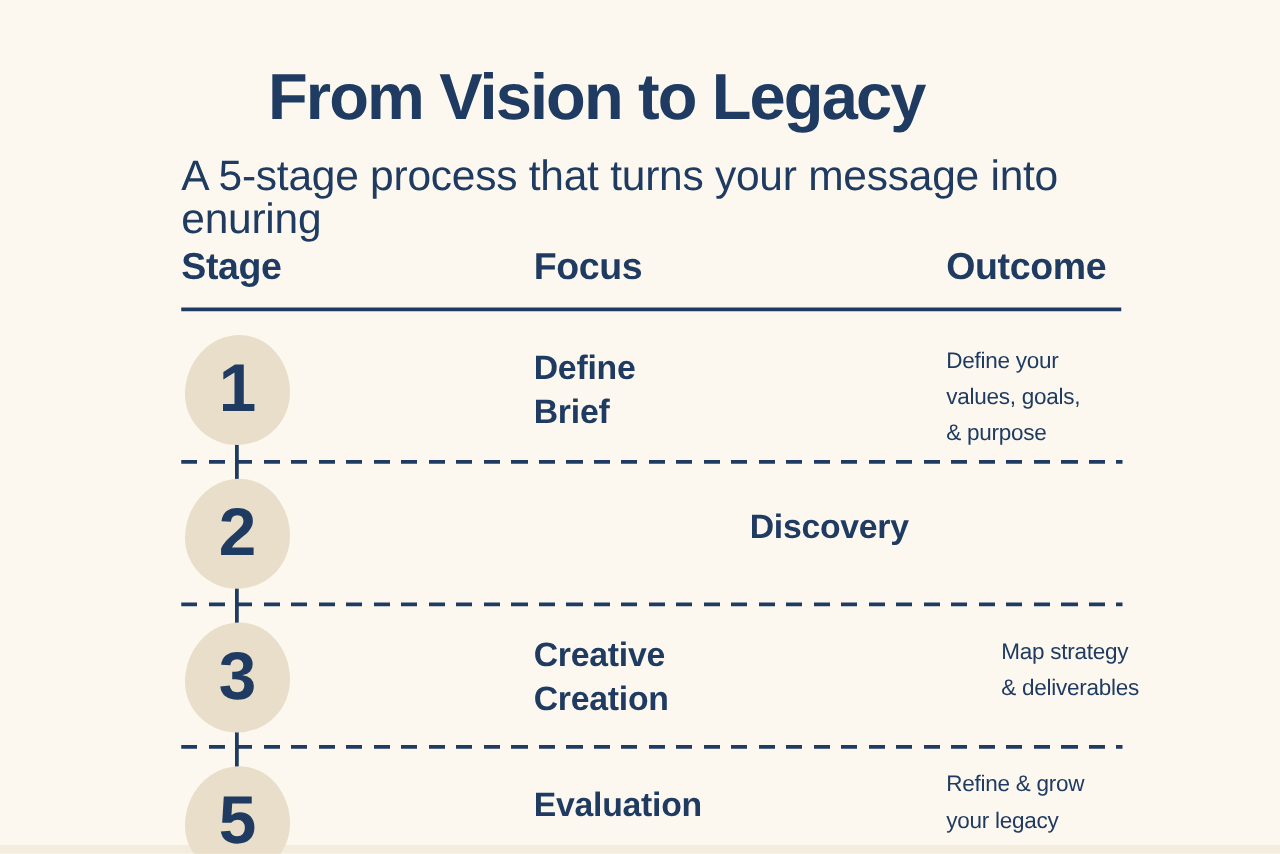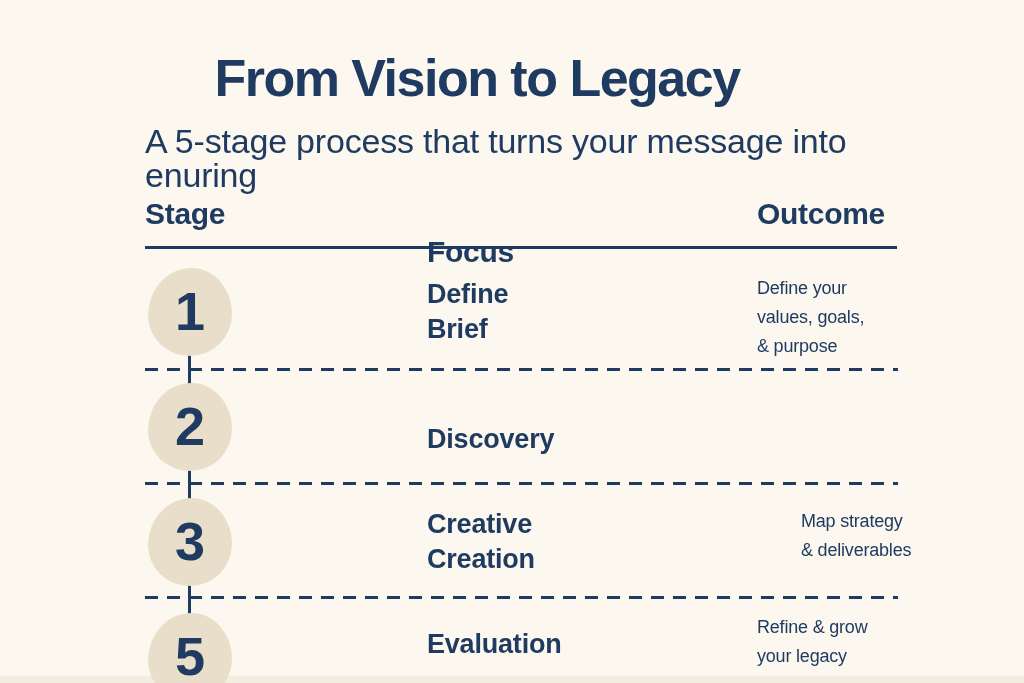--- a/index.html
+++ b/index.html
@@ -29,21 +29,21 @@
     font-size:34px;font-weight:400;letter-spacing:-0.2px;
     color:var(--ink);line-height:34px;
   }
 
   .col-header{
     position:absolute;top:196px;
     font-size:30px;font-weight:700;letter-spacing:-0.3px;
     color:var(--ink);line-height:36px;
   }
   .hdr-stage{left:145px;}
-  .hdr-focus{left:427px;margin-top:38px;}
+  .hdr-focus{left:427px;}
   .hdr-outcome{left:757px;}
 
   .header-rule{
     position:absolute;left:145px;top:246px;width:752px;height:3px;
     background:var(--ink);
   }
 
   .separator{
     position:absolute;left:145px;width:753px;height:3px;
     background:repeating-linear-gradient(90deg,
@@ -79,21 +79,21 @@
     line-height:1;transform:translateY(-1px);
   }
 
   .focus-cell{
     position:absolute;left:427px;width:300px;
     font-size:27px;font-weight:700;letter-spacing:-0.2px;
     line-height:35px;color:var(--ink);
     white-space:pre-line;z-index:2;
   }
   .focus-1{top:277px;}
-  .focus-2{top:422px;}
+  .focus-2{top:404px;text-align:right;}
   .focus-3{top:507px;}
   .focus-4{top:627px;}
 
   .outcome-cell{
     position:absolute;left:757px;width:170px;
     font-size:18px;font-weight:400;letter-spacing:-0.2px;
     line-height:29px;color:var(--ink);
     white-space:pre-line;z-index:2;
   }
   .outcome-1{top:274px;}

